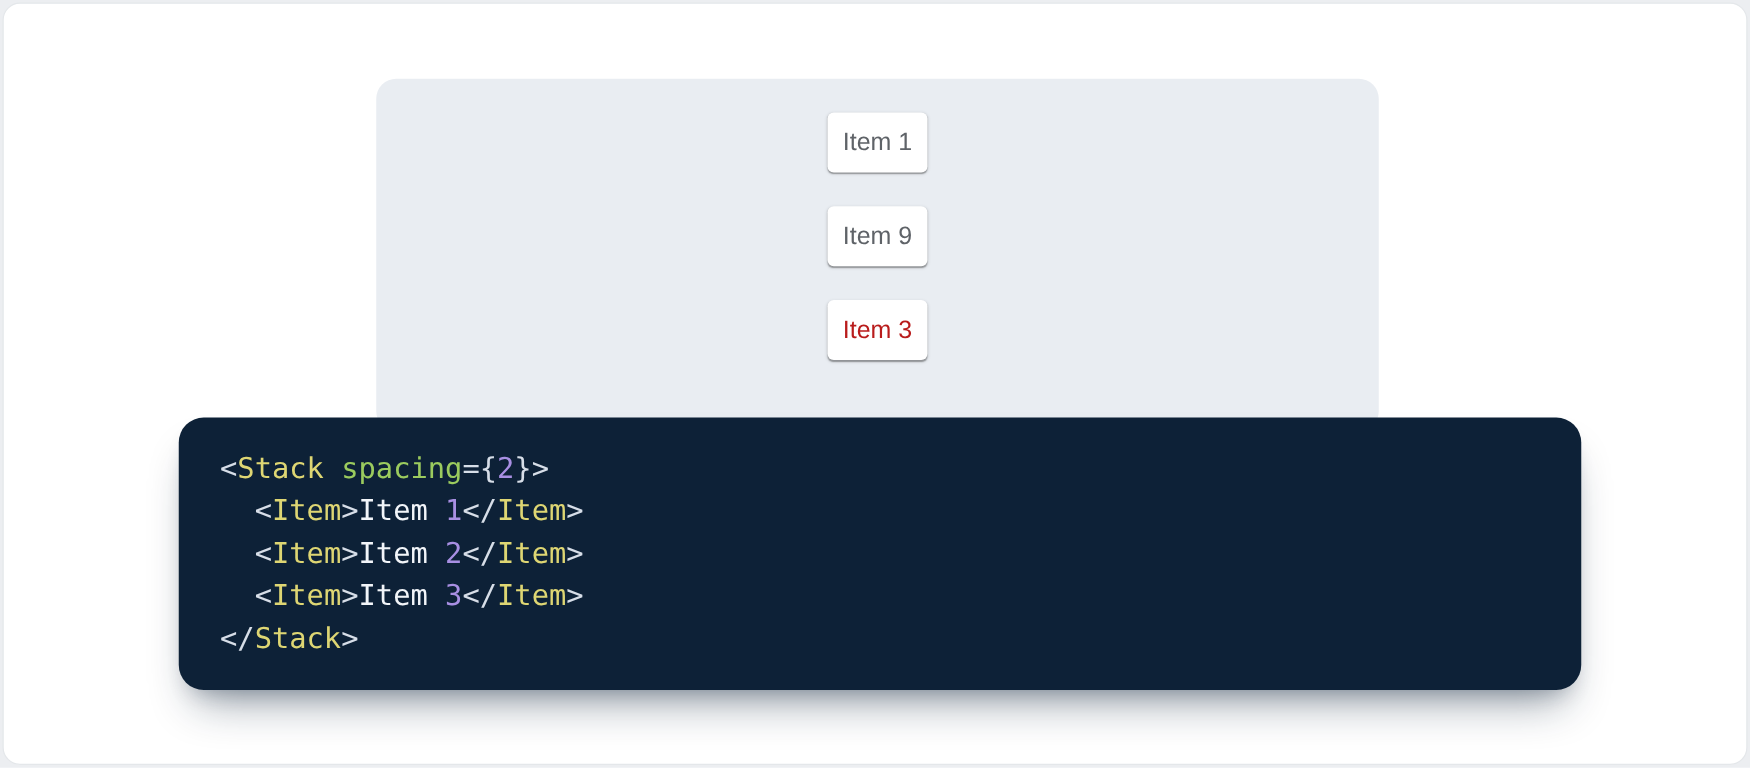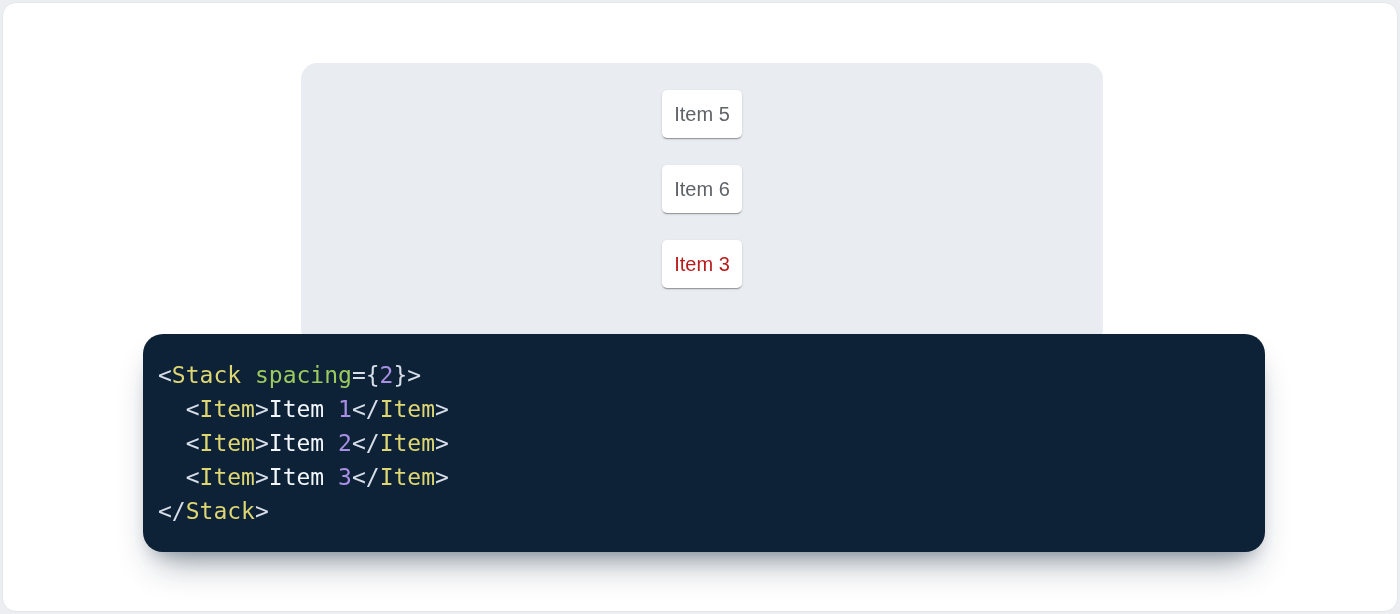--- a/index.html
+++ b/index.html
@@ -54,42 +54,42 @@
   }
   .code-block {
     position: absolute;
     left: 140px;
     top: 331px;
     width: 1122px;
     height: 218px;
     box-sizing: border-box;
     background: #0d2137;
     border-radius: 20px;
-    padding: 24px 15px;
+    padding: 24px 33px;
     z-index: 2;
     box-shadow: 0 22px 36px -14px rgba(13,33,55,0.45),
                 0 10px 18px -10px rgba(13,33,55,0.30);
   }
   .code-snippet {
     font-family: "DejaVu Sans Mono", monospace;
     font-size: 23px;
     line-height: 34px;
     white-space: pre;
   }
   .code-line { height: 34px; }
 </style>
 </head>
 <body>
 
 <div class="page-card">
 
   <div class="demo-panel">
     <div class="stack-demo">
-        <div class="stack-item" style="color: rgb(95, 99, 104);">Item 5</div>
-        <div class="stack-item" style="color: rgb(95, 99, 104);">Item 6</div>
+        <div class="stack-item" style="color: rgb(95, 99, 104);">Item 1</div>
+        <div class="stack-item" style="color: rgb(95, 99, 104);">Item 9</div>
         <div class="stack-item" style="color: #b91c1c;">Item 3</div>
       </div>
   </div>
 
   <div class="code-block">
     <div class="code-snippet"><div class="code-line"><span style="color: rgb(215, 222, 232);">&lt;</span><span style="color: rgb(222, 214, 115);">Stack</span><span style="color: rgb(242, 245, 249);"> </span><span style="color: rgb(155, 203, 94);">spacing</span><span style="color: rgb(215, 222, 232);">={</span><span style="color: rgb(168, 143, 227);">2</span><span style="color: rgb(215, 222, 232);">}&gt;</span></div><div class="code-line"><span style="color: rgb(242, 245, 249);">  </span><span style="color: rgb(215, 222, 232);">&lt;</span><span style="color: rgb(222, 214, 115);">Item</span><span style="color: rgb(215, 222, 232);">&gt;</span><span style="color: rgb(242, 245, 249);">Item </span><span style="color: rgb(168, 143, 227);">1</span><span style="color: rgb(215, 222, 232);">&lt;/</span><span style="color: rgb(222, 214, 115);">Item</span><span style="color: rgb(215, 222, 232);">&gt;</span></div><div class="code-line"><span style="color: rgb(242, 245, 249);">  </span><span style="color: rgb(215, 222, 232);">&lt;</span><span style="color: rgb(222, 214, 115);">Item</span><span style="color: rgb(215, 222, 232);">&gt;</span><span style="color: rgb(242, 245, 249);">Item </span><span style="color: rgb(168, 143, 227);">2</span><span style="color: rgb(215, 222, 232);">&lt;/</span><span style="color: rgb(222, 214, 115);">Item</span><span style="color: rgb(215, 222, 232);">&gt;</span></div><div class="code-line"><span style="color: rgb(242, 245, 249);">  </span><span style="color: rgb(215, 222, 232);">&lt;</span><span style="color: rgb(222, 214, 115);">Item</span><span style="color: rgb(215, 222, 232);">&gt;</span><span style="color: rgb(242, 245, 249);">Item </span><span style="color: rgb(168, 143, 227);">3</span><span style="color: rgb(215, 222, 232);">&lt;/</span><span style="color: rgb(222, 214, 115);">Item</span><span style="color: rgb(215, 222, 232);">&gt;</span></div><div class="code-line"><span style="color: rgb(215, 222, 232);">&lt;/</span><span style="color: rgb(222, 214, 115);">Stack</span><span style="color: rgb(215, 222, 232);">&gt;</span></div></div>
   </div>
 
 </div>
 

